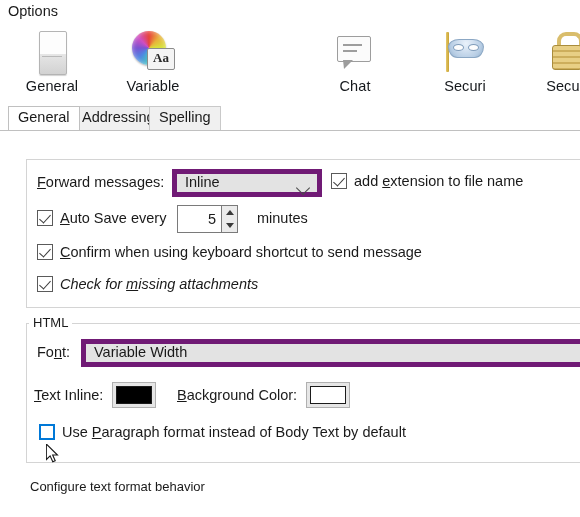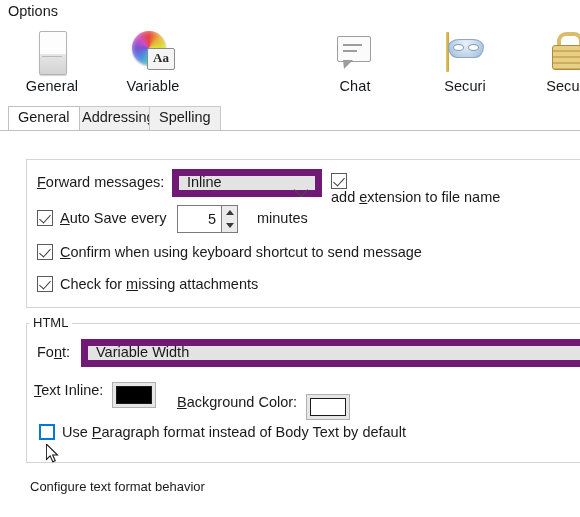--- a/index.html
+++ b/index.html
@@ -76,27 +76,27 @@
   .tab.active{background:#ffffff;border-color:#c0c0c0;z-index:3;}
 
   
   .page{position:absolute;left:0;top:130px;width:580px;height:387px;background:#fff;
         border-top:1px solid #c0c0c0;}
 
   .group{position:absolute;box-sizing:border-box;border:1px solid #d4d4d4;background:#fff;}
   .group-legend{position:absolute;top:-9px;left:2px;background:#fff;padding:0 4px;
         font-size:13px;color:#1a1a1a;}
 
-  .row{position:absolute;display:flex;align-items:flex-start;}
+  .row{position:absolute;display:flex;align-items:center;}
   .lbl{font-size:14.5px;color:#1a1a1a;white-space:nowrap;}
   u{text-decoration:underline;text-underline-offset:1px;}
 
   
-  .combo{box-sizing:border-box;height:28px;background:#e3e3e3;border:7px solid #701a75;
-         display:flex;align-items:flex-end;padding:0 8px;font-size:14.5px;color:#1a1a1a;position:relative;}
+  .combo{box-sizing:border-box;height:28px;background:#e3e3e3;border:5px solid #701a75;
+         display:flex;align-items:flex-start;padding:0 8px;font-size:14.5px;color:#1a1a1a;position:relative;}
   .chev{position:absolute;right:9px;top:9px;width:9px;height:9px;border-right:1.4px solid #4a4a4a;
         border-bottom:1.4px solid #4a4a4a;transform:rotate(45deg);}
 
   
   .cb{width:16px;height:16px;box-sizing:border-box;border:1px solid #5a5a5a;background:#fff;
       position:relative;flex:0 0 auto;margin-right:7px;}
   .cb.checked:after{content:"";position:absolute;left:4px;top:1px;width:5px;height:10px;
       border-right:1.6px solid #3c3c3c;border-bottom:1.6px solid #3c3c3c;transform:rotate(42deg);}
   .cb.hover{border:2px solid #0078d7;}
 
@@ -214,27 +214,27 @@
       </div>
       <div class="row" style="left:230px;top:50px;">
         <span class="lbl">minutes</span>
       </div>
 
       <div class="row" style="left:10px;top:84px;">
         <span class="cb checked"></span>
         <span class="lbl"><u>C</u><span>onfirm when using keyboard shortcut to send message</span></span>
       </div>
 
-      <div class="row" style="left:10px;top:116px;">
+      <div class="row" style="left:10px;top:116px;font-style:italic;">
         <span class="cb checked"></span>
         <span class="lbl"><span>Check for </span><u>m</u><span>issing attachments</span></span>
       </div>
     </div>
 
-    <div class="row" style="left:331px;top:42px;flex-direction:column;">
+    <div class="row" style="left:331px;top:42px;">
       <span class="cb checked"></span>
       <span class="lbl"><span>add </span><u>e</u><span>xtension to file name</span></span>
     </div>
 
     <div class="group" style="left:26px;top:192px;width:580px;height:140px;">
       <div class="group-legend">HTML</div>
 
       <div class="row" style="left:10px;top:20px;">
         <span class="lbl"><span>Fo</span><u>n</u><span>t:</span></span>
       </div>
@@ -242,21 +242,21 @@
         <span>Variable Width</span>
       </div>
 
       <div class="row" style="left:7px;top:58px;">
         <span class="lbl" style="margin-right:9px;"><u>T</u><span>ext Inline:</span></span>
         <span class="sw">
             <i id="sw-text" style="background: rgb(0, 0, 0);"></i>
           </span>
       </div>
 
-      <div class="row" style="left:150px;top:58px;margin-top:12px;">
+      <div class="row" style="left:150px;top:58px;">
         <span class="lbl" style="margin-right:9px;"><u>B</u><span>ackground Color:</span></span>
         <span class="sw">
             <i id="sw-bg" style="background: rgb(255, 255, 255);"></i>
           </span>
       </div>
 
       <div class="row" style="left:12px;top:100px;">
         <span class="cb hover"></span>
         <span class="lbl"><span>Use </span><u>P</u><span>aragraph format instead of Body Text by default</span></span>
       </div>

